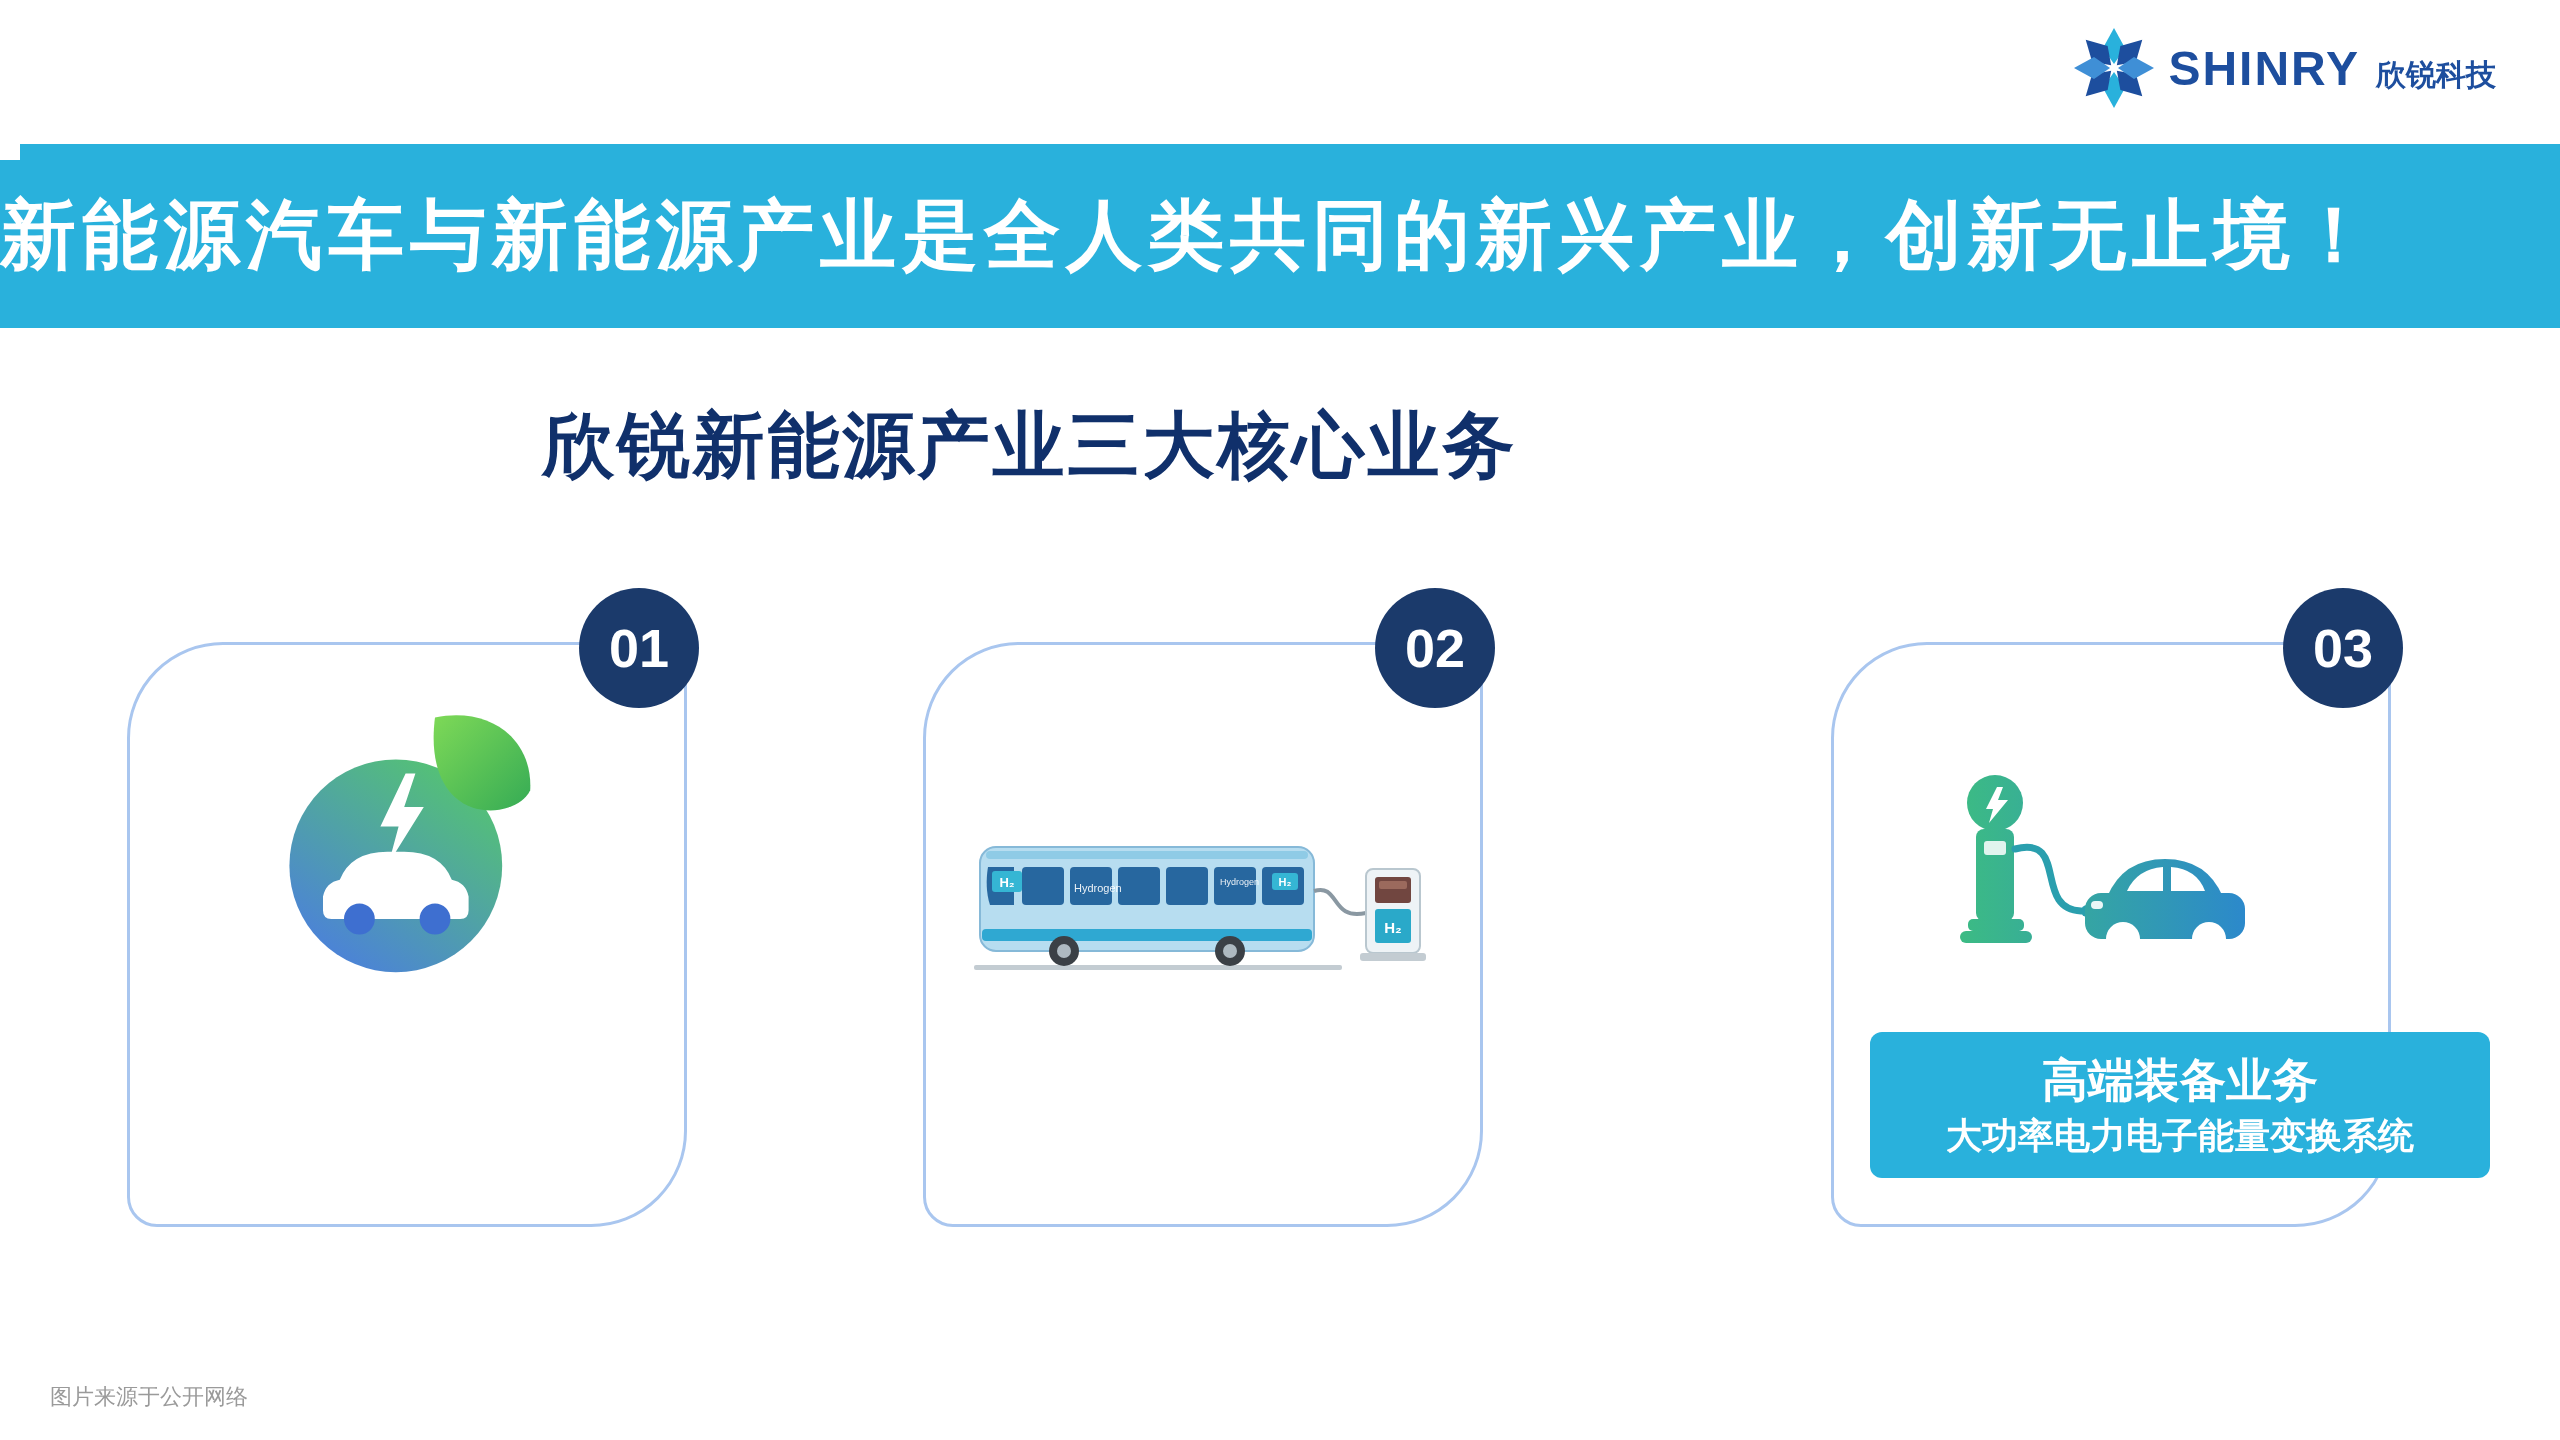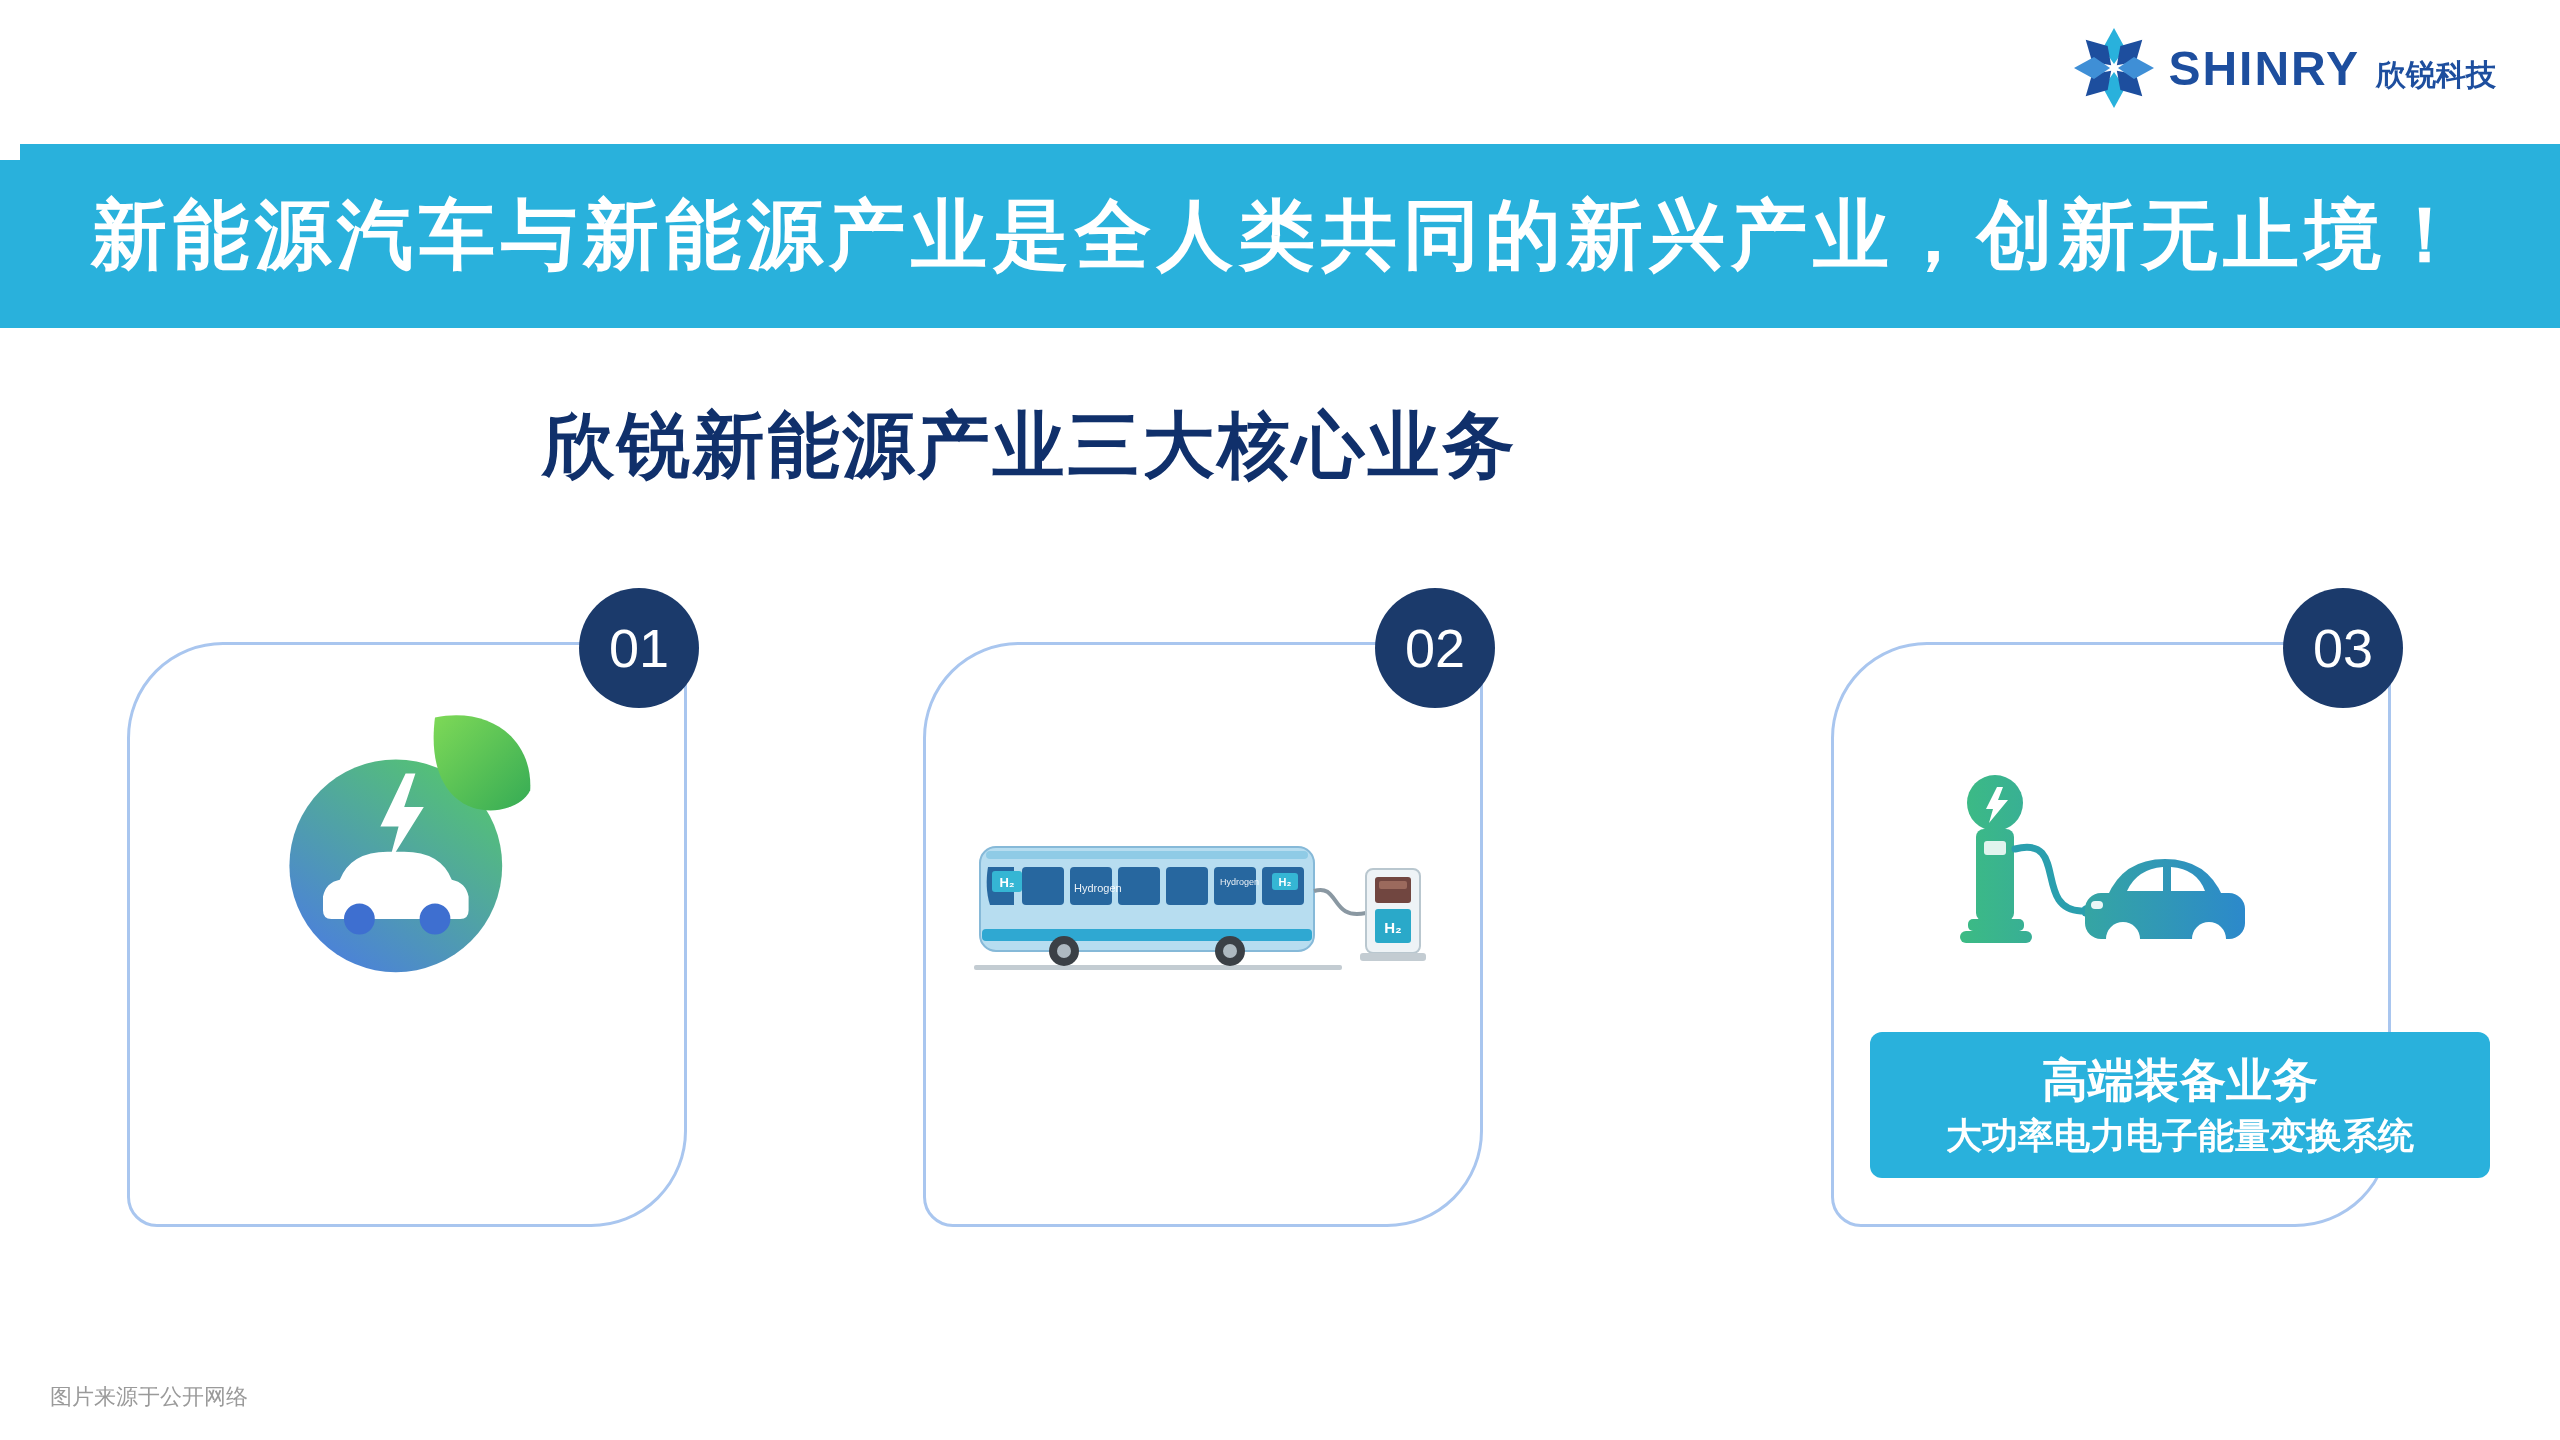--- a/index.html
+++ b/index.html
@@ -23,21 +23,21 @@
   }
   .logo-brand-cn {
     font-size:30px; font-weight:800;
     color:var(--logo-blue,#1d4e9e);
   }
 
   
   .banner {
     position:absolute; left:0; top:144px; width:2560px; height:184px;
     background:var(--accent-cyan,#29b1dc);
-    display:flex; align-items:center; justify-content:center;font-family:Liberation Mono, monospace;
+    display:flex; align-items:center; justify-content:flex-start;font-family:Liberation Mono, monospace;
   }
   .banner-text {
     color:#ffffff; font-size:76px; font-weight:700;
     letter-spacing:6px; white-space:nowrap;
   }
   .banner-notch {
     position:absolute; left:0; top:0; width:20px; height:16px; background:#ffffff;
   }
 
   
@@ -56,21 +56,21 @@
     border-radius:96px 30px 96px 30px;
   }
   .card1 { left:127px; }
   .card2 { left:923px; }
   .card3 { left:1796px;margin-left:35px; }
 
   .badge {
     position:absolute; top:-57px; right:-15px;
     width:120px; height:120px; border-radius:50%;
     background:var(--navy-badge,#1b3a6b);
-    color:#ffffff; font-size:54px; font-weight:400;
+    color:#ffffff; font-size:54px; font-weight:700;
     display:flex; align-items:center; justify-content:center;
   }
 
   .illus {
     position:absolute; left:0; right:0;
     display:flex; justify-content:center;
   }
   .illus.c1 { top:64px; }
   .illus.c2 { top:168px; }
   .illus.c3 { top:118px; }

